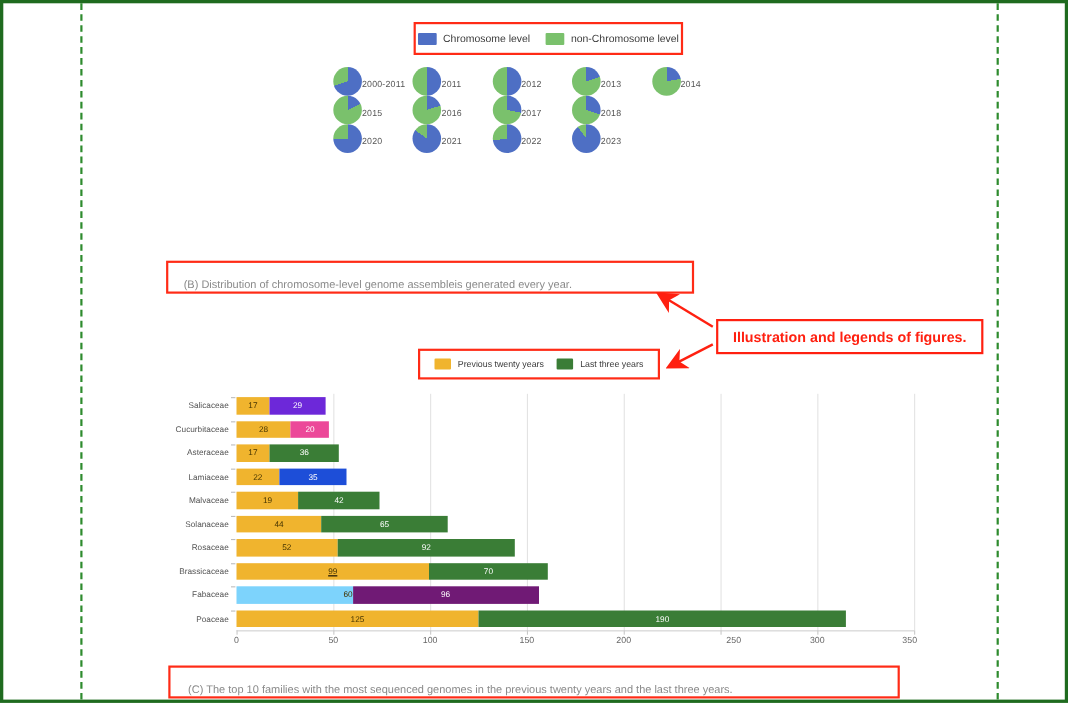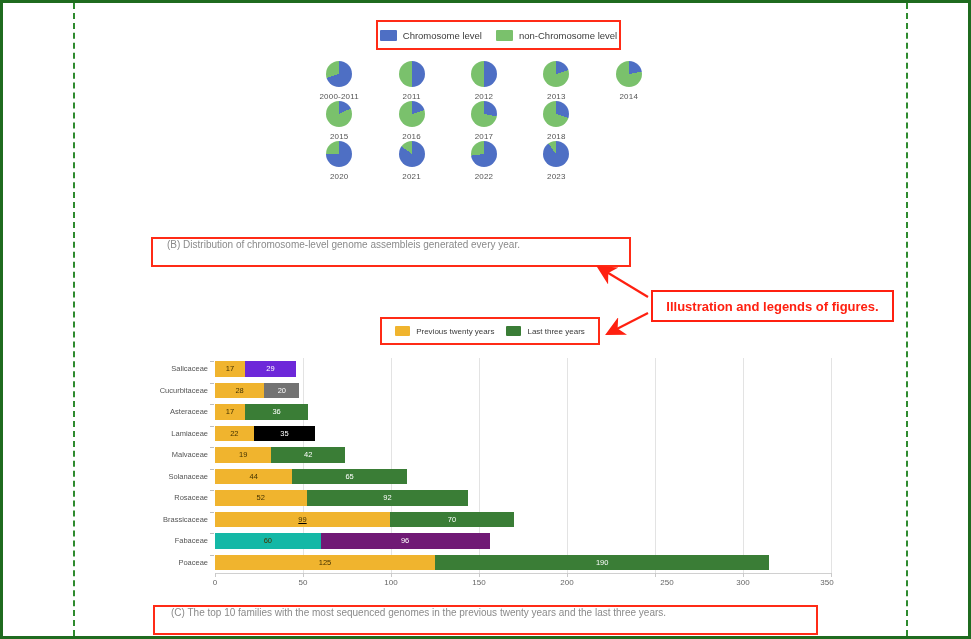--- a/index.html
+++ b/index.html
@@ -36,37 +36,37 @@
   .lg-swatch{width:17px;height:11px;border-radius:1px;display:inline-block;}
   .lg-text{font-size:9.5px;color:#3b3b3b;white-space:nowrap;}
 
   
   .pie-grid{
     position:absolute;left:300px;top:58px;width:362px;height:140px;
   }
   .pie-row{display:flex;}
   .pie-cell{
     width:72.4px;
-    display:flex;flex-direction:column;align-items:center;
+    display:flex;flex-direction:row;align-items:center;
   }
   .pie{
     width:26px;height:26px;border-radius:50%;
   }
   .pie-label{
     font-size:8px;color:#555;margin-top:5px;letter-spacing:.2px;white-space:nowrap;
   }
   .pie-row.r2 .pie-cell,.pie-row.r3 .pie-cell{margin-top:0;}
 
   
   .caption-box{
     position:absolute;
     box-sizing:border-box;
     border:2px solid #ff2b16;
     background:#fff;
-    display:flex;align-items:flex-start;
+    display:flex;align-items:flex-end;
   }
   .caption-text{
     font-size:10px;color:#8a8a8a;white-space:nowrap;
   }
   #cap-b{left:148px;top:234px;width:480px;height:30px;padding-left:14px;}
   #cap-c{left:150px;top:602px;width:665px;height:30px;padding-left:16px;}
 
   
   #annotation{
     position:absolute;left:648px;top:287px;width:243px;height:32px;
@@ -259,21 +259,21 @@
           </div>
         </div>
         <div class="bc-row">
           <div class="bc-cat">Cucurbitaceae</div>
           <div class="bc-track">
             <div class="ylab-tick" style="top: 3px;"></div>
             <div class="bc-bars">
               <div class="seg prev" style="width: 49.28px; background: rgb(240, 180, 46);">
                 <span>28</span>
               </div>
-              <div class="seg last" style="width: 35.2px; background: #737373;">
+              <div class="seg last" style="width: 35.2px; background: #ec4899;">
                 <span>20</span>
               </div>
             </div>
           </div>
         </div>
         <div class="bc-row">
           <div class="bc-cat">Asteraceae</div>
           <div class="bc-track">
             <div class="ylab-tick" style="top: 3px;"></div>
             <div class="bc-bars">
@@ -287,21 +287,21 @@
           </div>
         </div>
         <div class="bc-row">
           <div class="bc-cat">Lamiaceae</div>
           <div class="bc-track">
             <div class="ylab-tick" style="top: 3px;"></div>
             <div class="bc-bars">
               <div class="seg prev" style="width: 38.72px; background: rgb(240, 180, 46);">
                 <span>22</span>
               </div>
-              <div class="seg last" style="width: 61.6px; background: #000000;">
+              <div class="seg last" style="width: 61.6px; background: #1d4ed8;">
                 <span>35</span>
               </div>
             </div>
           </div>
         </div>
         <div class="bc-row">
           <div class="bc-cat">Malvaceae</div>
           <div class="bc-track">
             <div class="ylab-tick" style="top: 3px;"></div>
             <div class="bc-bars">
@@ -343,32 +343,32 @@
           </div>
         </div>
         <div class="bc-row">
           <div class="bc-cat">Brassicaceae</div>
           <div class="bc-track">
             <div class="ylab-tick" style="top: 3px;"></div>
             <div class="bc-bars">
               <div class="seg prev" style="width: 175px; background: rgb(240, 180, 46); text-decoration: underline;">
                 <span>99</span>
               </div>
-              <div class="seg last" style="width: 124px; background: rgb(58, 125, 54);">
+              <div class="seg last" style="width: 108px; background: rgb(58, 125, 54);">
                 <span>70</span>
               </div>
             </div>
           </div>
         </div>
         <div class="bc-row">
           <div class="bc-cat">Fabaceae</div>
           <div class="bc-track">
             <div class="ylab-tick" style="top: 3px;"></div>
             <div class="bc-bars">
-              <div class="seg prev" style="width: 105.6px; background: #14b8a6;">
+              <div class="seg prev" style="width: 105.6px; background: #7dd3fc; justify-content: flex-end;">
                 <span>60</span>
               </div>
               <div class="seg last" style="width: 168.96px; background: #701a75;">
                 <span>96</span>
               </div>
             </div>
           </div>
         </div>
         <div class="bc-row">
           <div class="bc-cat">Poaceae</div>

